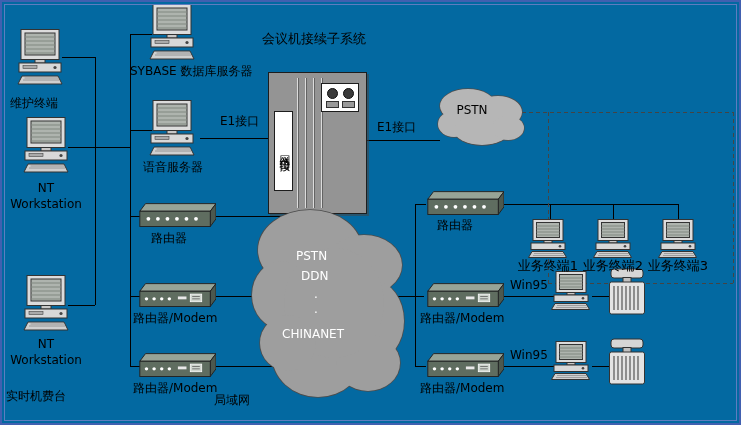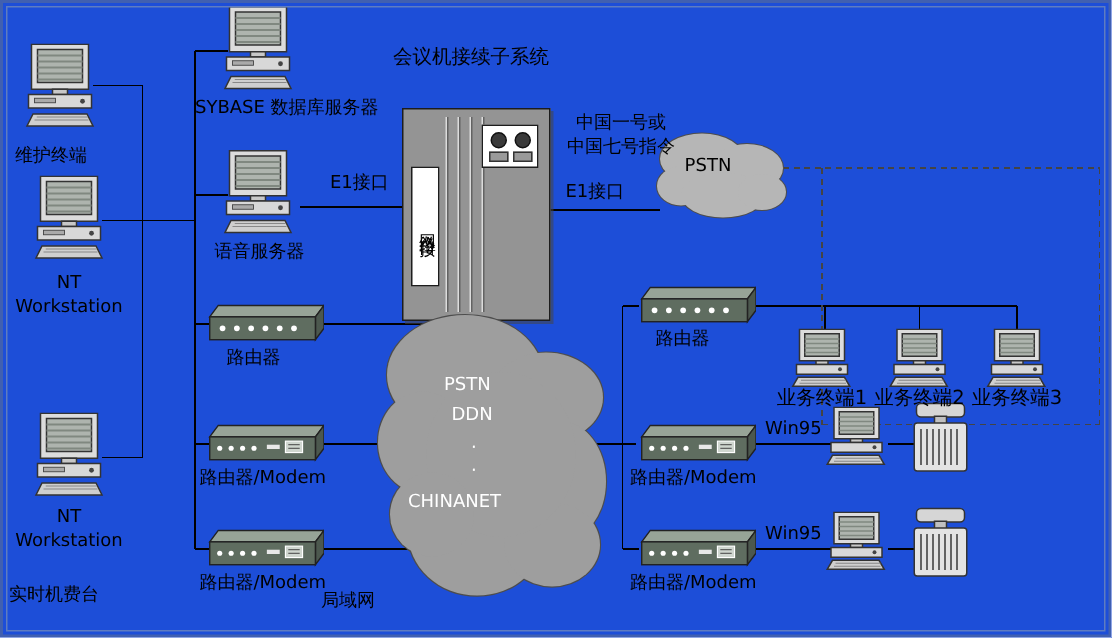--- a/index.html
+++ b/index.html
@@ -1,17 +1,17 @@
 <!DOCTYPE html>
 <html><head>
 <meta charset="utf-8">
 <style>
   html,body{margin:0;padding:0;background:#fff;}
   .stage{
-    position:relative;width:741px;height:425px;background:#1d4ed8;overflow:hidden;
+    position:relative;width:741px;height:425px;background:#0369a1;overflow:hidden;
     font-family:"DejaVu Sans","Liberation Sans",sans-serif;color:#000;
   }
   .frame-outer{position:absolute;inset:0;border:2px solid #4160b0;pointer-events:none;z-index:40;}
   .frame-inner{position:absolute;inset:4px;border:1px solid #5f7cc0;pointer-events:none;z-index:40;}
   .lines{position:absolute;left:0;top:0;z-index:1;}
   .icon{position:absolute;z-index:5;line-height:0;}
   .lbl{position:absolute;z-index:8;font-size:12px;line-height:1.3;white-space:pre-line;}
   .lbl.c{text-align:center;}
   .lbl.s{font-size:13px;}
   .wlbl{position:absolute;z-index:8;font-size:12px;color:#ffffff;white-space:pre;}
@@ -236,30 +236,28 @@
   <div class="lbl" style="left:130px;top:64px">SYBASE 数据库服务器</div>
   <div class="lbl" style="left:143px;top:160px">语音服务器</div>
 
   <div class="lbl" style="left:151px;top:231px">路由器</div>
   <div class="lbl" style="left:133px;top:311px">路由器/Modem</div>
   <div class="lbl" style="left:133px;top:381px">路由器/Modem</div>
   <div class="lbl" style="left:214px;top:393px">局域网</div>
 
   <div class="lbl" style="left:220px;top:114px">E1接口</div>
   <div class="lbl" style="left:377px;top:120px">E1接口</div>
-  <div class="lbl c" style="left:368px;top:74px;width:92px">中国一号或
-中国七号指令</div>
 
   <div class="lbl c" style="left:448px;top:103px;width:48px">PSTN</div>
 
   <div class="wlbl" style="left:296px;top:249px">PSTN</div>
   <div class="wlbl" style="left:301px;top:269px">DDN</div>
   <div class="wlbl" style="left:314px;top:291px">·</div>
   <div class="wlbl" style="left:314px;top:306px">·</div>
-  <div class="wlbl" style="left:272px;top:327px">CHINANET</div>
+  <div class="wlbl" style="left:282px;top:327px">CHINANET</div>
 
   <div class="lbl" style="left:437px;top:218px">路由器</div>
   <div class="lbl c s" style="left:517px;top:258px;width:62px">业务终端1</div>
   <div class="lbl c s" style="left:582px;top:258px;width:62px">业务终端2</div>
   <div class="lbl c s" style="left:647px;top:258px;width:62px">业务终端3</div>
 
   <div class="lbl" style="left:510px;top:278px">Win95</div>
   <div class="lbl" style="left:510px;top:348px">Win95</div>
   <div class="lbl" style="left:420px;top:311px">路由器/Modem</div>
   <div class="lbl" style="left:420px;top:381px">路由器/Modem</div>

